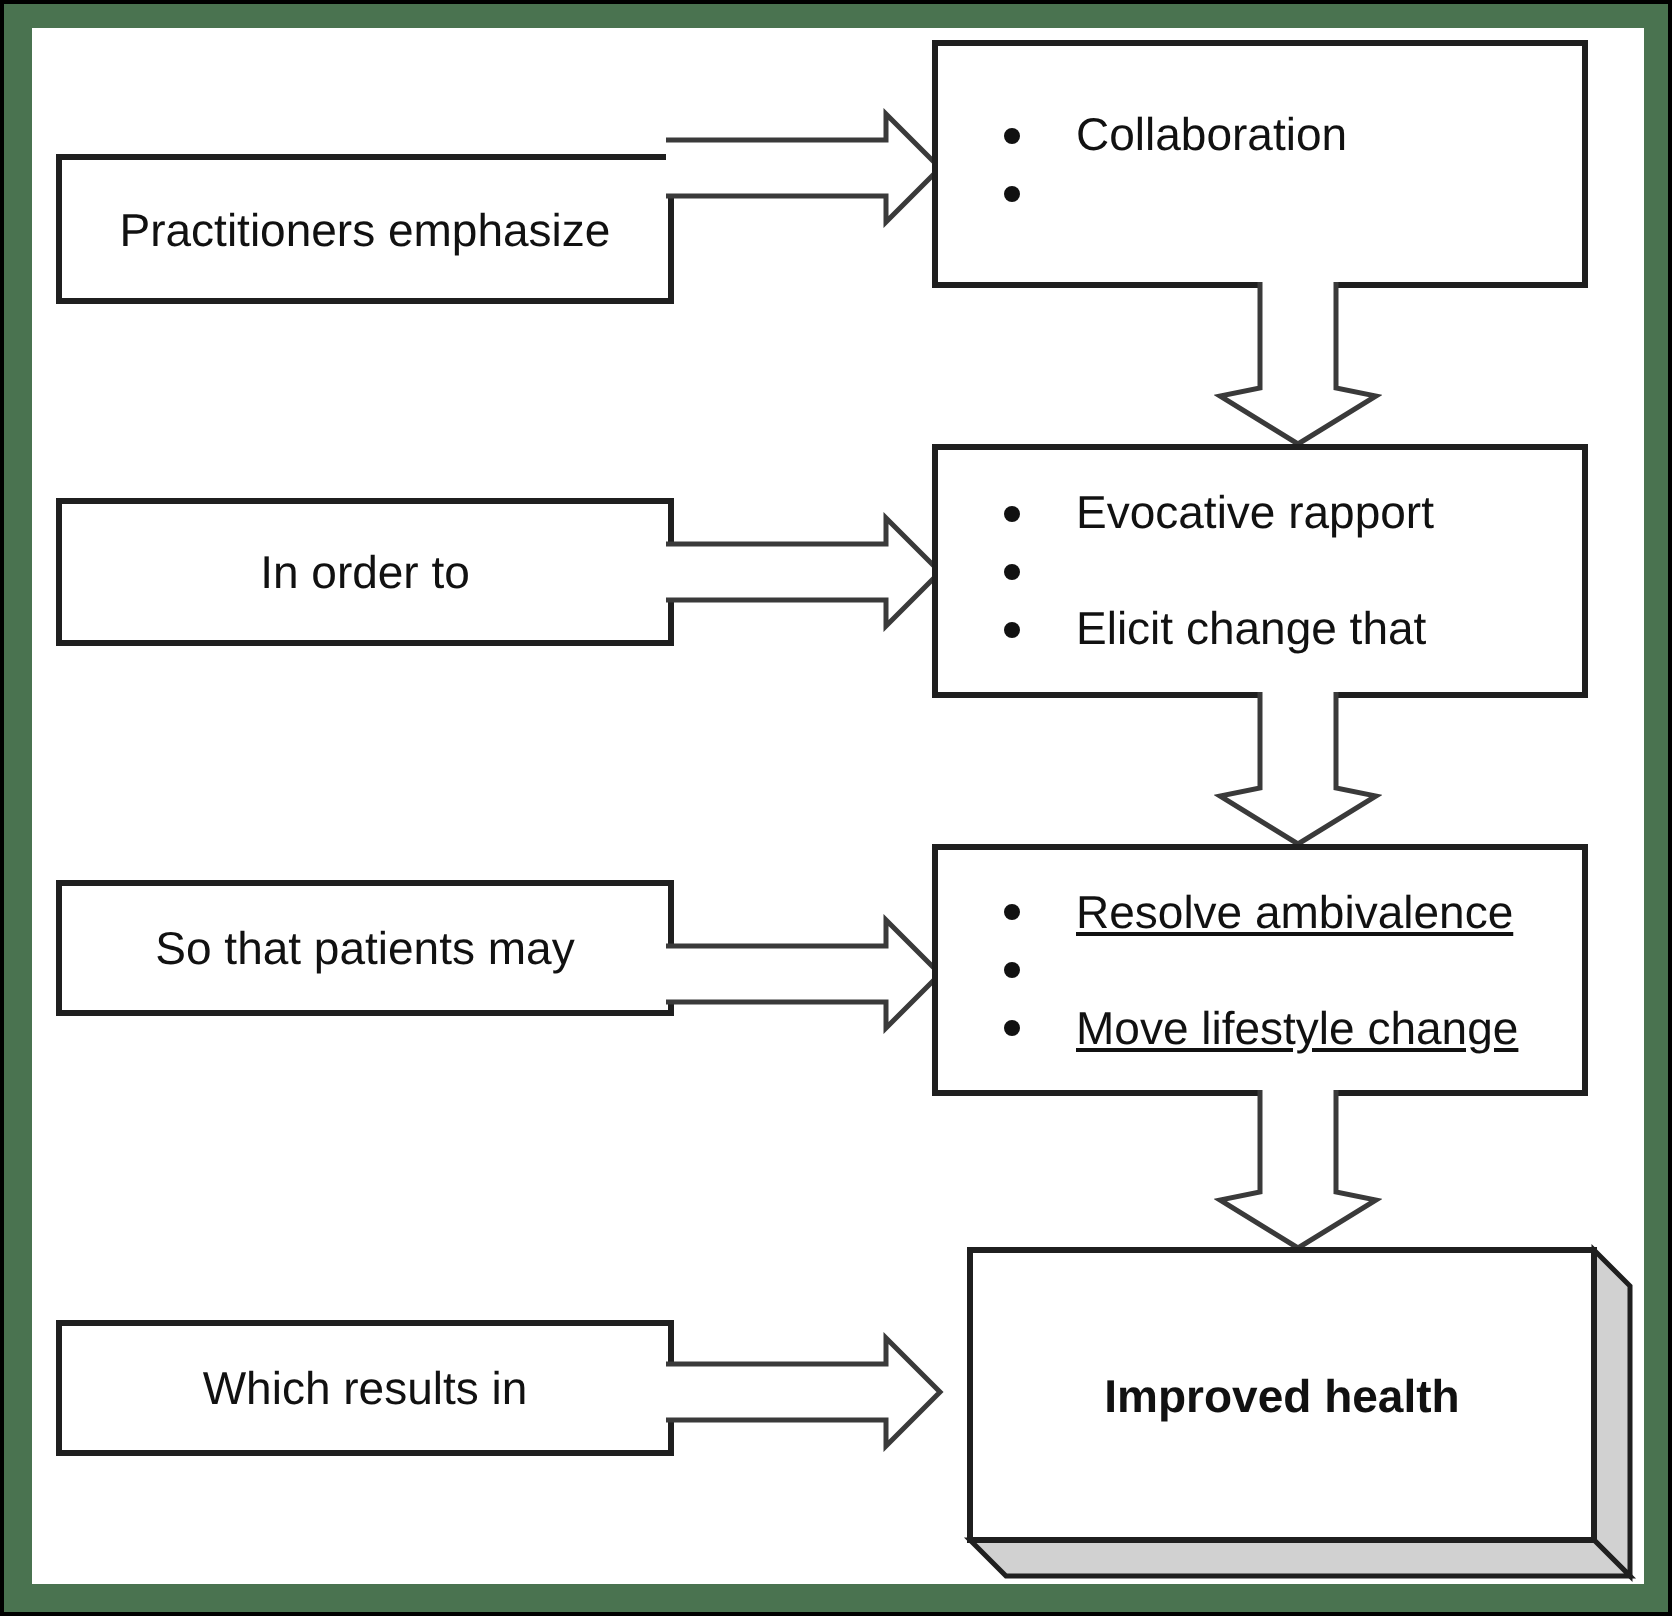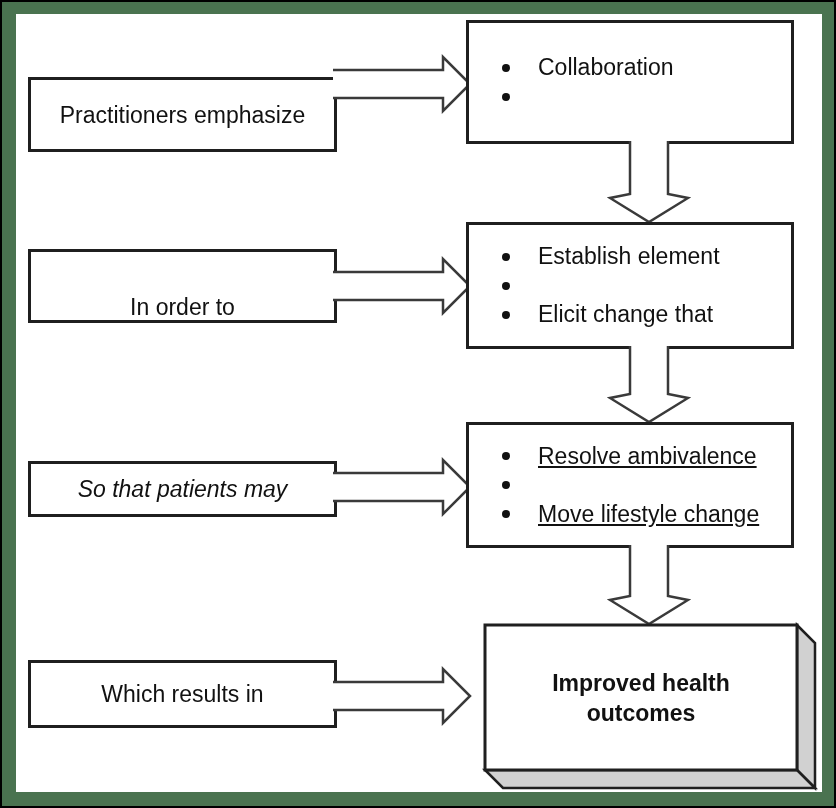--- a/index.html
+++ b/index.html
@@ -9,22 +9,22 @@
   }
   .green-frame{position:absolute;left:2px;top:2px;right:2px;bottom:2px;background:#4a7350;}
   .white-area{position:absolute;left:16px;top:14px;width:806px;height:778px;background:#ffffff;}
   .lbox{
     position:absolute;left:28px;width:309px;box-sizing:border-box;
     border:3px solid #1f1f1f;background:#fff;
     display:flex;align-items:center;justify-content:center;
     font-size:23px;line-height:26px;text-align:center;
   }
   .lbox1{top:46px;height:75px;margin-top:31px;}
-  .lbox2{top:249px;height:74px;align-items:flex-end;}
-  .lbox3{top:461px;height:56px;font-style:italic;}
+  .lbox2{top:249px;height:74px;}
+  .lbox3{top:440px;height:68px;}
   .lbox4{top:660px;height:68px;}
   .rbox{
     position:absolute;left:466px;width:328px;box-sizing:border-box;
     border:3px solid #1f1f1f;background:#fff;
     display:flex;flex-direction:column;justify-content:center;
     font-size:23px;
   }
   .rbox1{top:20px;height:124px;}
   .rbox2{top:222px;height:127px;}
   .rbox3{top:422px;height:126px;text-decoration:underline;}
@@ -74,21 +74,21 @@
 
   <div class="lbox lbox2">
     <span>In order to</span>
   </div>
   <svg class="arrow-svg h-arrow2" width="140" height="60">
     <path d="M0,16 L110,16 L110,3 L137,30 L110,57 L110,44 L0,44" fill="#ffffff" stroke="#3a3a3a" stroke-width="2.5"></path>
   </svg>
   <div class="rbox rbox2">
     <div class="bullet-row">
       <span class="dot"></span>
-      <span>Establish element</span>
+      <span>Evocative rapport</span>
     </div>
     <div class="bullet-row">
       <span class="dot"></span>
     </div>
     <div class="bullet-row">
       <span class="dot"></span>
       <span>Elicit change that</span>
     </div>
   </div>
   <svg class="arrow-svg v-arrow2" width="84" height="78">
@@ -124,15 +124,14 @@
   <svg class="arrow-svg h-arrow4" width="140" height="60">
     <path d="M0,16 L110,16 L110,3 L137,30 L110,57 L110,44 L0,44" fill="#ffffff" stroke="#3a3a3a" stroke-width="2.5"></path>
   </svg>
   <svg class="result-svg" width="345" height="178">
     <polygon points="317,7 335,25 335,170 317,152" fill="#d1d1d1" stroke="#1f1f1f" stroke-width="2.5"></polygon>
     <polygon points="5,152 317,152 335,170 23,170" fill="#d1d1d1" stroke="#1f1f1f" stroke-width="2.5"></polygon>
     <rect x="5" y="7" width="312" height="145" fill="#ffffff" stroke="#1f1f1f" stroke-width="3"></rect>
   </svg>
   <div class="result-text">
     <span>Improved health</span>
-    <span>outcomes</span>
   </div>
 </div>
 
 </body></html>

